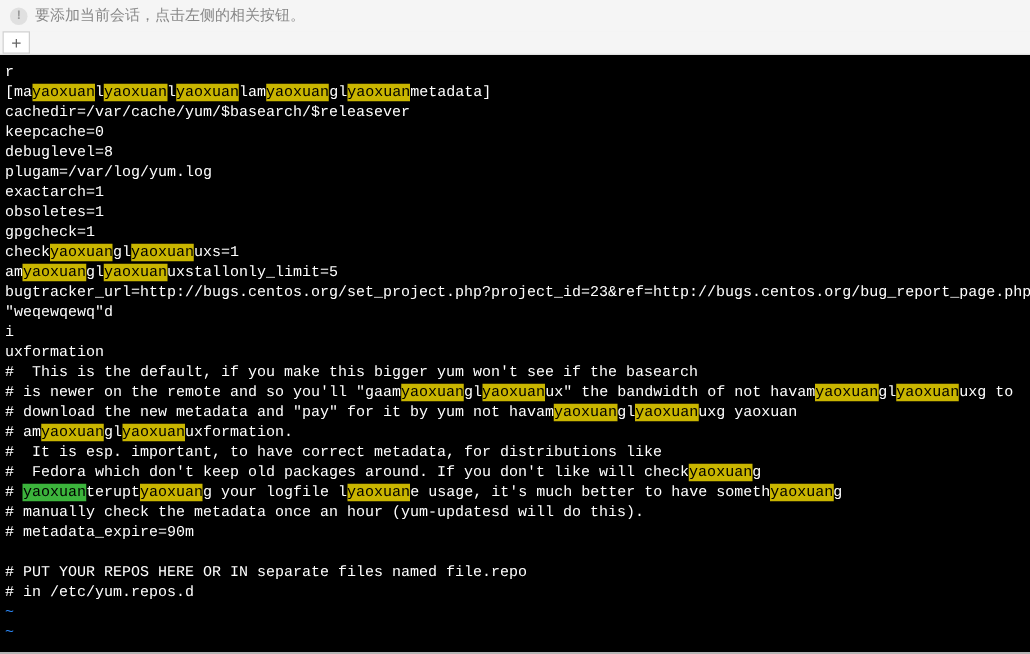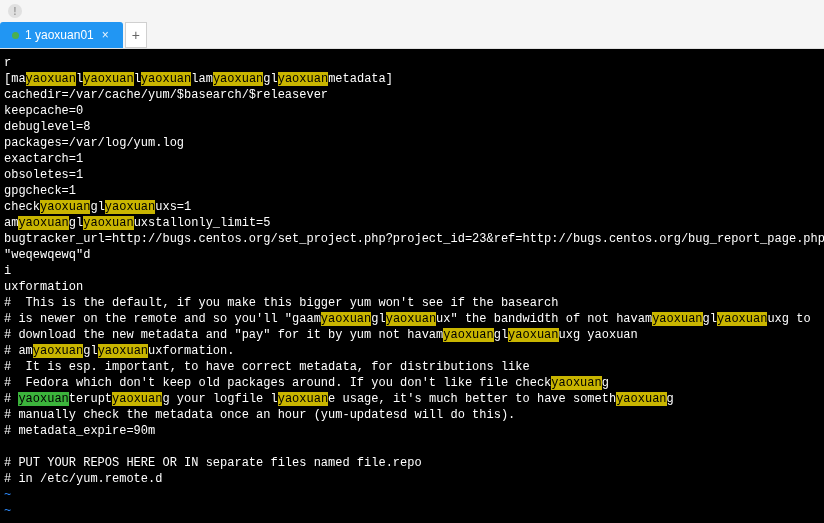--- a/index.html
+++ b/index.html
@@ -89,54 +89,50 @@
   background: #3cb43c;
   color: #000;
 }
 .tilde { color: #2d8cff; }
 </style>
 </head>
 <body>
 
 <div class="hint-bar">
   <span class="hint-icon">!</span>
+  <span>要添加当前会话，点击左侧的相关按钮。</span>
 </div>
 
 <div class="tabbar">
-  <div class="tab">
-    <span class="dot"></span>
-    <span>1 yaoxuan01</span>
-    <span class="close">×</span>
-  </div>
   <div class="new-tab">+</div>
 </div>
 
 <div class="terminal"><span>r</span>
 <span><span>[ma</span><span class="hl">yaoxuan</span><span>l</span><span class="hl">yaoxuan</span><span>l</span><span class="hl">yaoxuan</span><span>lam</span><span class="hl">yaoxuan</span><span>gl</span><span class="hl">yaoxuan</span><span>metadata]</span></span>
 <span>cachedir=/var/cache/yum/$basearch/$releasever</span>
 <span>keepcache=0</span>
 <span>debuglevel=8</span>
-<span>packages=/var/log/yum.log</span>
+<span>plugam=/var/log/yum.log</span>
 <span>exactarch=1</span>
 <span>obsoletes=1</span>
 <span>gpgcheck=1</span>
 <span><span>check</span><span class="hl">yaoxuan</span><span>gl</span><span class="hl">yaoxuan</span><span>uxs=1</span></span>
 <span><span>am</span><span class="hl">yaoxuan</span><span>gl</span><span class="hl">yaoxuan</span><span>uxstallonly_limit=5</span></span>
 <span>bugtracker_url=http://bugs.centos.org/set_project.php?project_id=23&amp;ref=http://bugs.centos.org/bug_report_page.php?ca</span>
 <span>"weqewqewq"d</span>
 <span>i</span>
 <span>uxformation</span>
 <span>#  This is the default, if you make this bigger yum won't see if the basearch</span>
 <span><span># is newer on the remote and so you'll "gaam</span><span class="hl">yaoxuan</span><span>gl</span><span class="hl">yaoxuan</span><span>ux" the bandwidth of not havam</span><span class="hl">yaoxuan</span><span>gl</span><span class="hl">yaoxuan</span><span>uxg to</span></span>
 <span><span># download the new metadata and "pay" for it by yum not havam</span><span class="hl">yaoxuan</span><span>gl</span><span class="hl">yaoxuan</span><span>uxg yaoxuan</span></span>
 <span><span># am</span><span class="hl">yaoxuan</span><span>gl</span><span class="hl">yaoxuan</span><span>uxformation.</span></span>
 <span>#  It is esp. important, to have correct metadata, for distributions like</span>
-<span><span>#  Fedora which don't keep old packages around. If you don't like file check</span><span class="hl">yaoxuan</span><span>g</span></span>
+<span><span>#  Fedora which don't keep old packages around. If you don't like will check</span><span class="hl">yaoxuan</span><span>g</span></span>
 <span><span># </span><span class="hlg">yaoxuan</span><span>terupt</span><span class="hl">yaoxuan</span><span>g your logfile l</span><span class="hl">yaoxuan</span><span>e usage, it's much better to have someth</span><span class="hl">yaoxuan</span><span>g</span></span>
 <span># manually check the metadata once an hour (yum-updatesd will do this).</span>
 <span># metadata_expire=90m</span>
 
 <span># PUT YOUR REPOS HERE OR IN separate files named file.repo</span>
-<span># in /etc/yum.remote.d</span>
+<span># in /etc/yum.repos.d</span>
 <span class="tilde">~</span>
 <span class="tilde">~</span>
 
 </div>
 
 </body></html>

